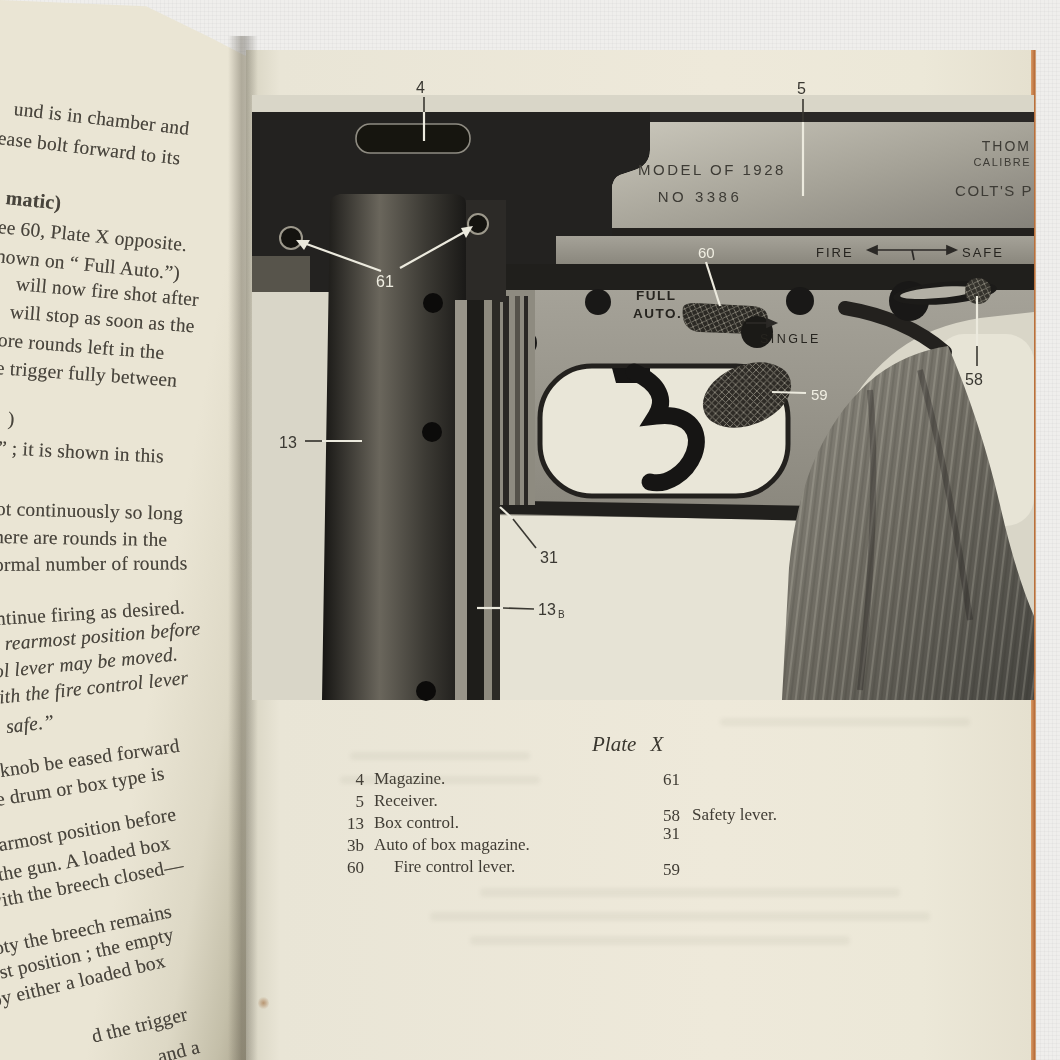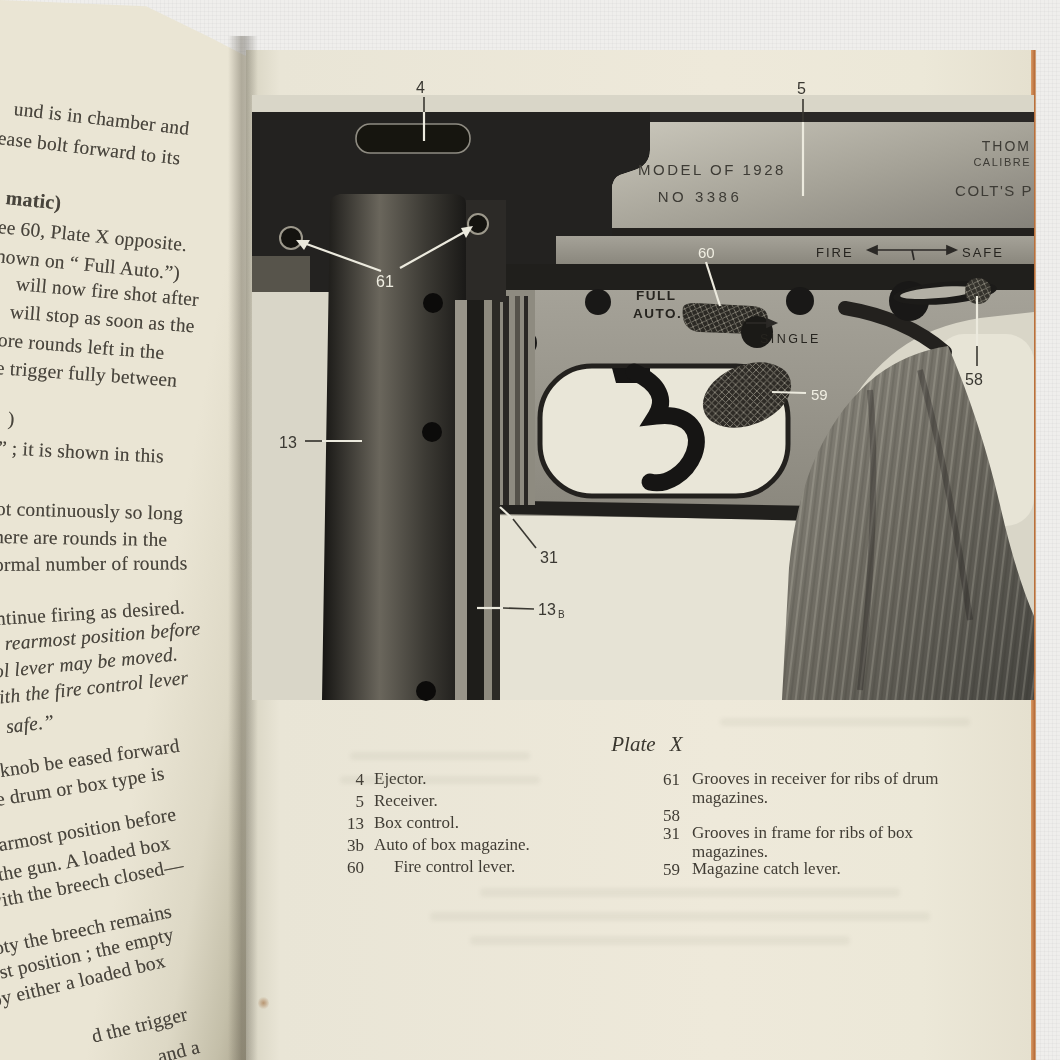--- a/index.html
+++ b/index.html
@@ -25,21 +25,21 @@
   
   #right-page{left:246px;top:50px;width:786px;height:1010px;
     background:linear-gradient(90deg,#d6d2c0 0px,#e9e5d6 34px,#eeead  b 60%,#ece7d7 86%,#e4dfcd 100%);
     background:linear-gradient(90deg,#d6d2c0 0px,#e9e5d6 34px,#eee9da 60%,#ece8d8 86%,#e5e0cf 100%);}
   #page-edge{left:1031px;top:50px;width:5px;height:1010px;
     background:linear-gradient(90deg,#da9a64,#b86f3d 70%,#d9b48f);}
   #foxing{left:258px;top:996px;width:11px;height:14px;border-radius:50%;
     background:radial-gradient(circle,rgba(150,92,40,.55),rgba(150,92,40,0) 70%);filter:blur(.5px);}
   
   #plate-caption{left:592px;top:732px;width:110px;font:italic 21px "Liberation Serif",serif;
-    color:#3a372f;word-spacing:9px;text-align:center;}
+    color:#3a372f;word-spacing:9px;}
   .pl-num{position:absolute;width:32px;text-align:right;font:17px "Liberation Serif",serif;color:#403c34;}
   .pl-name{position:absolute;font:17px "Liberation Serif",serif;color:#403c34;line-height:18.5px;}
   .ghost{position:absolute;background:#6b6e58;opacity:.07;border-radius:4px;filter:blur(2px);}
   svg text{user-select:none}
 </style>
 </head>
 <body>
 
 <div id="stage">
 
@@ -238,37 +238,35 @@
       <text x="811" y="400" font-size="15" fill="#f0eee2">59</text>
       <text x="540" y="563" font-size="16" fill="#3a3832">31</text>
       <text x="538" y="615" font-size="16" fill="#3a3832">13</text>
       <text x="558" y="618" font-size="10" fill="#3a3832">B</text>
     </g>
   </svg>
 
   <div id="plate-caption" class="abs">Plate X</div>
 
   <div class="pl-num" style="left:332px;top:770px">4</div>
-  <div class="pl-name" style="left:374px;top:770px">Ejector.</div>
+  <div class="pl-name" style="left:374px;top:770px">Magazine.</div>
   <div class="pl-num" style="left:332px;top:792px">5</div>
   <div class="pl-name" style="left:374px;top:792px">Receiver.</div>
   <div class="pl-num" style="left:332px;top:814px">13</div>
   <div class="pl-name" style="left:374px;top:814px">Box control.</div>
   <div class="pl-num" style="left:332px;top:836px">3b</div>
   <div class="pl-name" style="left:374px;top:836px">Auto of box magazine.</div>
   <div class="pl-num" style="left:332px;top:858px">60</div>
   <div class="pl-name" style="left:394px;top:858px">Fire control lever.</div>
 
   <div class="pl-num" style="left:648px;top:770px">61</div>
-  <div class="pl-name" style="left:692px;top:770px;width:252px">Grooves in receiver for ribs of drum magazines.</div>
   <div class="pl-num" style="left:648px;top:806px">58</div>
+  <div class="pl-name" style="left:692px;top:806px;width:252px">Safety lever.</div>
   <div class="pl-num" style="left:648px;top:824px">31</div>
-  <div class="pl-name" style="left:692px;top:824px;width:252px">Grooves in frame for ribs of box magazines.</div>
   <div class="pl-num" style="left:648px;top:860px">59</div>
-  <div class="pl-name" style="left:692px;top:860px;width:252px">Magazine catch lever.</div>
 
   <div class="ghost" style="left:480px;top:888px;width:420px;height:9px"></div>
   <div class="ghost" style="left:430px;top:912px;width:500px;height:9px"></div>
   <div class="ghost" style="left:470px;top:936px;width:380px;height:9px"></div>
   <div class="ghost" style="left:350px;top:752px;width:180px;height:8px"></div>
   <div class="ghost" style="left:340px;top:776px;width:200px;height:8px"></div>
   <div class="ghost" style="left:720px;top:718px;width:250px;height:8px"></div>
 
 </div>
 

